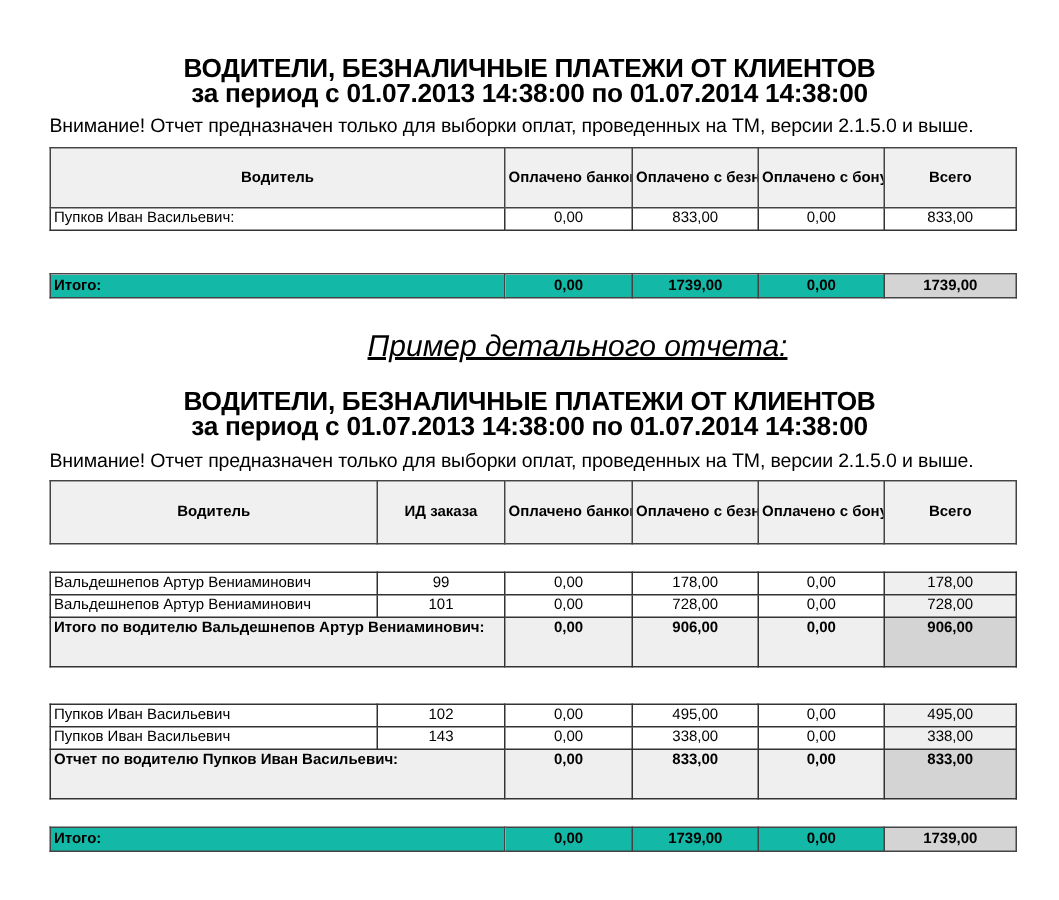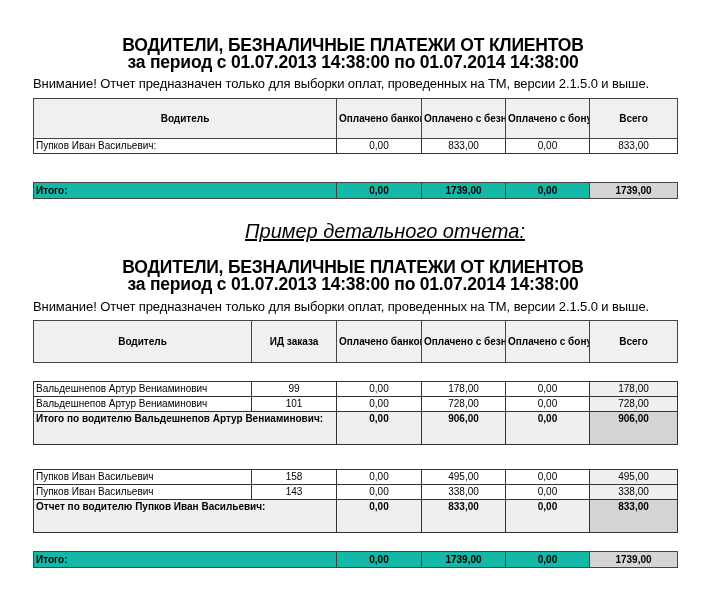--- a/index.html
+++ b/index.html
@@ -161,21 +161,21 @@
       <col style="width:218px">
       <col style="width:85px">
       <col style="width:85px">
       <col style="width:84px">
       <col style="width:84px">
       <col style="width:88px">
     </colgroup>
   <tbody>
       <tr class="row">
     <td>Пупков Иван Васильевич</td>
-    <td class="num">158</td>
+    <td class="num">102</td>
     <td class="num">0,00</td>
     <td class="num">495,00</td>
     <td class="num">0,00</td>
     <td class="num total-cell">495,00</td>
   </tr>
   <tr class="row">
     <td>Пупков Иван Васильевич</td>
     <td class="num">143</td>
     <td class="num">0,00</td>
     <td class="num">338,00</td>

